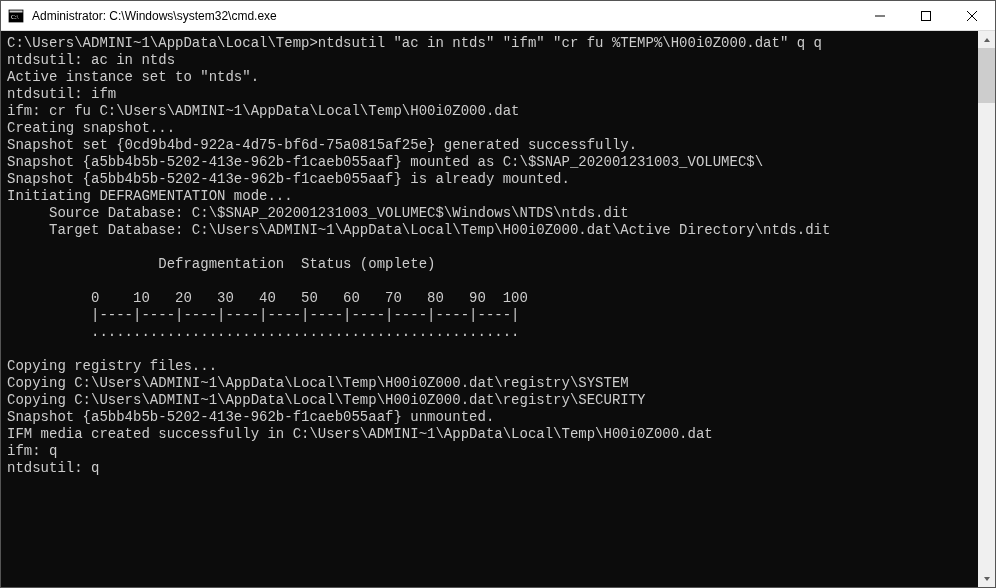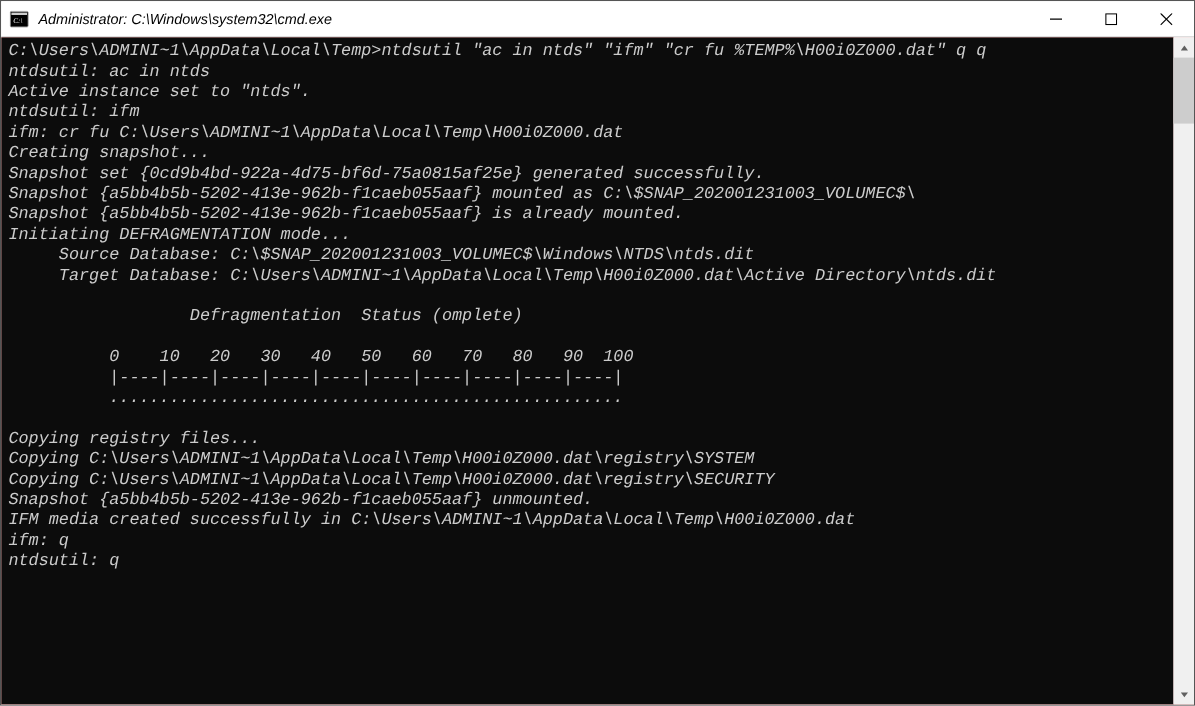--- a/index.html
+++ b/index.html
@@ -10,21 +10,20 @@
       background: #f0f0f0;
       overflow: hidden;
     }
     .window {
       width: 996px;
       height: 588px;
       border: 1px solid #555;
       display: flex;
       flex-direction: column;
       background: #fff;
-      font-style: italic;
     }
     .titlebar {
       height: 30px;
       background: #fff;
       display: flex;
       align-items: center;
       border-bottom: 1px solid #ddd;
     }
     .titlebar-icon {
       width: 16px;
@@ -53,21 +52,21 @@
       justify-content: center;
       background: transparent;
       border: none;
       font-size: 10px;
       color: #000;
     }
     .titlebar-btn svg { width: 10px; height: 10px; }
     .terminal-area {
       flex: 1;
       display: flex;
-      background: #fca5a5;
+      background: #15803d;
       overflow: hidden;
       justify-content: space-between;
     }
     .terminal {
       flex: 1;
       background: #0c0c0c;
       color: #cccccc;
       font-family: Consolas, "Courier New", monospace;
       font-size: 14px;
       line-height: 17px;

